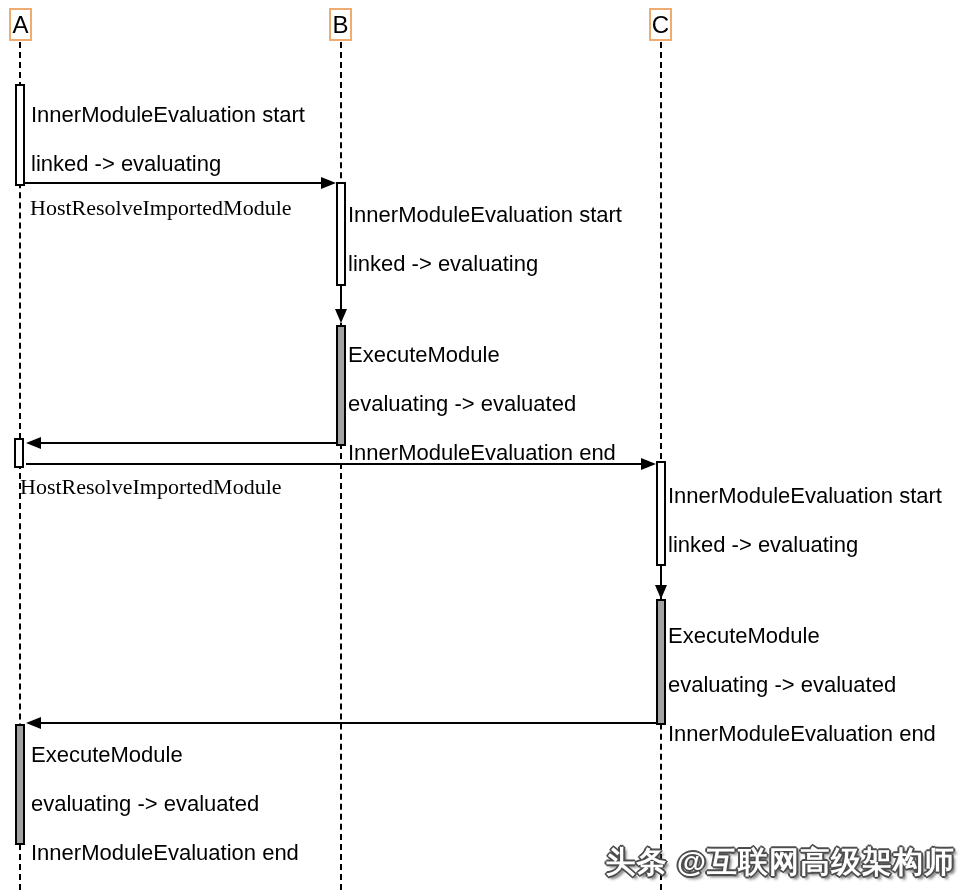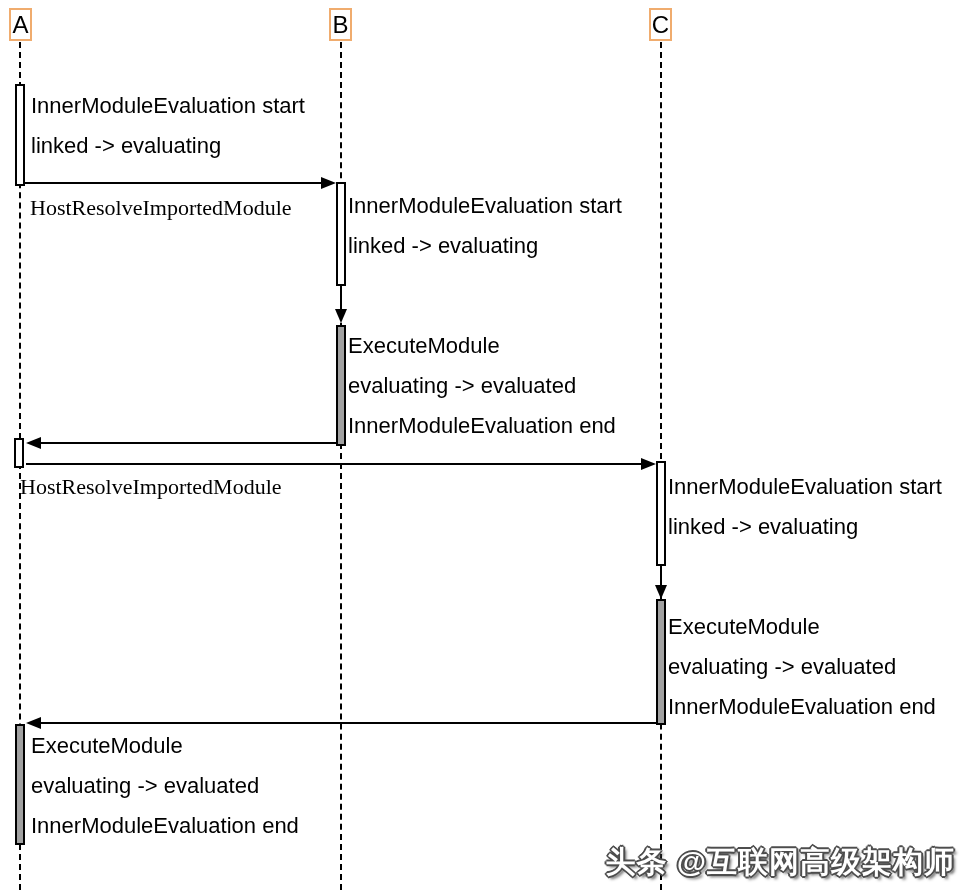--- a/index.html
+++ b/index.html
@@ -21,21 +21,21 @@
   .hline{position:absolute;height:2px;background:var(--line-color);}
   .vline{position:absolute;width:2px;background:var(--line-color);}
   .head-right{position:absolute;width:0;height:0;border-left:15px solid var(--line-color);border-top:6px solid transparent;border-bottom:6px solid transparent;}
   .head-left{position:absolute;width:0;height:0;border-right:15px solid var(--line-color);border-top:6px solid transparent;border-bottom:6px solid transparent;}
   .head-down{position:absolute;width:0;height:0;border-top:14px solid var(--line-color);border-left:6px solid transparent;border-right:6px solid transparent;}
   .msg-label{
     position:absolute;text-align:left;
     font-family:Liberation Serif, serif;font-size:22px;line-height:26px;
   }
   .note{position:absolute;font-size:22px;line-height:40px;white-space:nowrap;}
-  .note .nline{height:40px;}
+  .note .nline{height:40px;margin-top:9px;}
   .note .b{font-weight:normal;}
   .watermark{
     position:absolute;right:23px;top:842px;font-size:30px;font-weight:bold;
     white-space:nowrap;letter-spacing:1px;color:var(--wm-fill);
     text-shadow:
       2px 0 0 var(--wm-outline),-2px 0 0 var(--wm-outline),
       0 2px 0 var(--wm-outline),0 -2px 0 var(--wm-outline),
       1px 1px 0 var(--wm-outline),-1px -1px 0 var(--wm-outline),
       1px -1px 0 var(--wm-outline),-1px 1px 0 var(--wm-outline),
       3px 3px 3px rgba(60,60,60,0.75);

